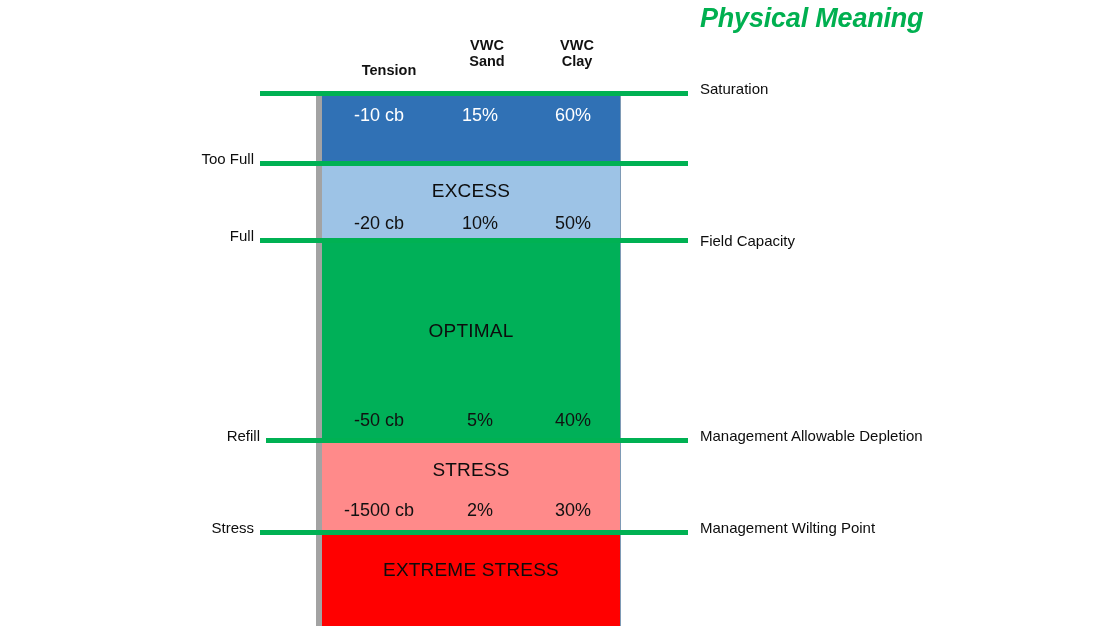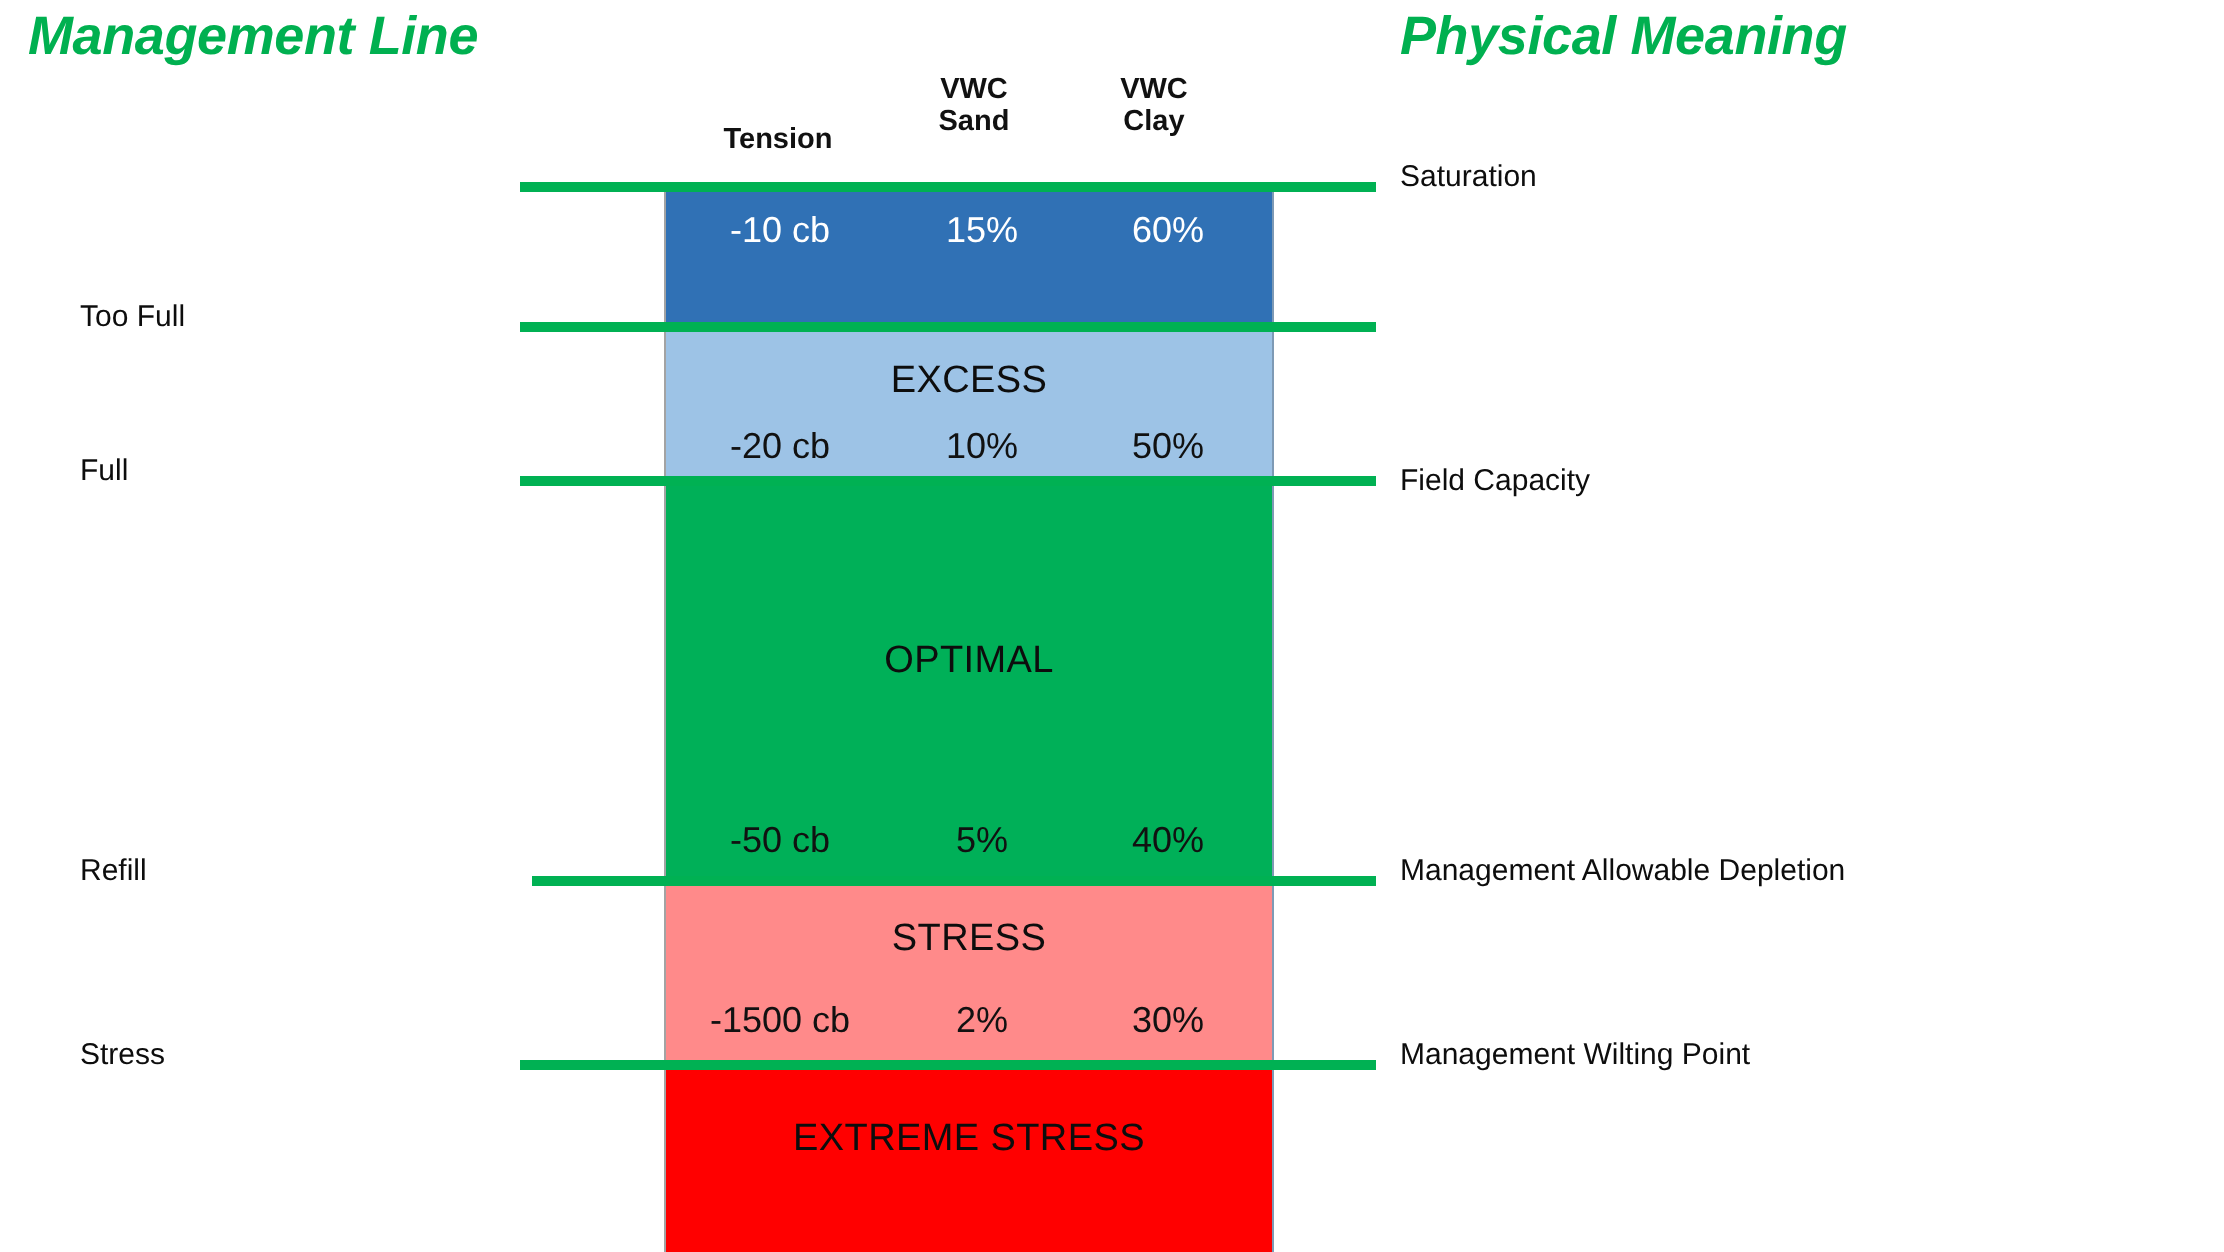--- a/index.html
+++ b/index.html
@@ -43,25 +43,25 @@
     line-height: 16px;
     white-space: pre-line;
   }
   #col-head-0 { left: 342px; top: 62px; width: 94px; }
   #col-head-1 { left: 440px; top: 37px; width: 94px; }
   #col-head-2 { left: 530px; top: 37px; width: 94px; }
 
   
   #bar {
     position: absolute;
-    left: 332px;
+    left: 316px;
     top: 93px;
     width: 305px;
     height: 533px;
-    border-left: 1px solid #a3a3a3;
+    border-left: 6px solid #a3a3a3;
     border-right: 1px solid #7e9ab5;
     box-sizing: border-box;
   }
   .band {
     position: absolute;
     left: 0;
     width: 100%;
     box-sizing: border-box;
   }
   .band-title {
@@ -98,29 +98,28 @@
     background: #00B153;
   }
 
   
   .side-label {
     position: absolute;
     font-size: 15px;
     color: #0d0d0d;
     white-space: nowrap;
   }
-  .side-label.left  { }
+  .side-label.left  { text-align: right; }
   .side-label.right { text-align: left;  }
 </style>
 </head>
 <body>
 
 <div id="stage">
 
-  <div id="heading-management" class="section-heading">Management Line</div>
   <div id="heading-physical" class="section-heading">Physical Meaning</div>
 
   <div id="col-head-0" class="col-header">Tension</div>
   <div id="col-head-1" class="col-header">VWC
 Sand</div>
   <div id="col-head-2" class="col-header">VWC
 Clay</div>
 
   <div id="bar">
 

